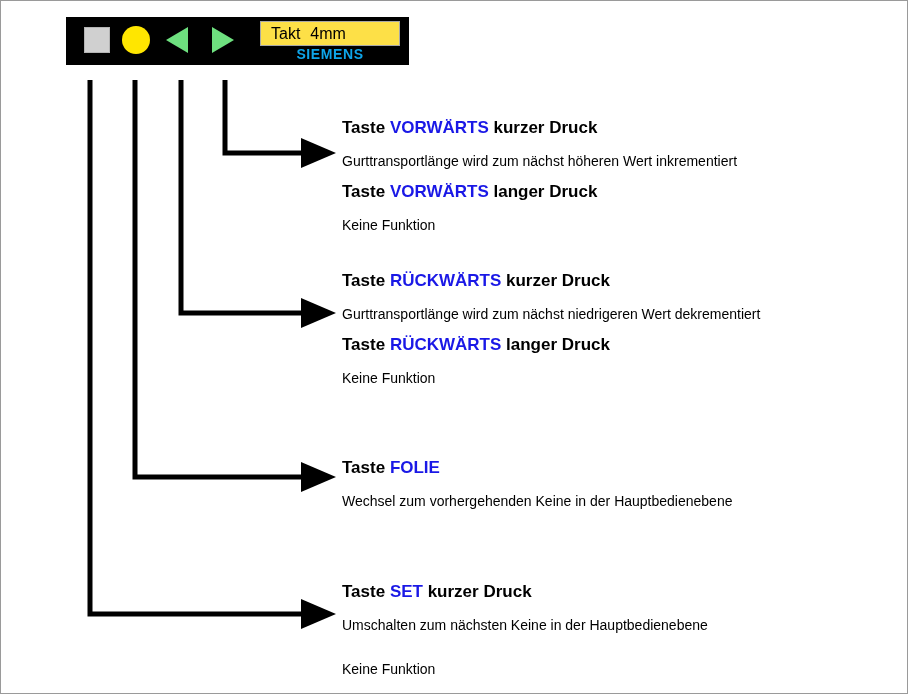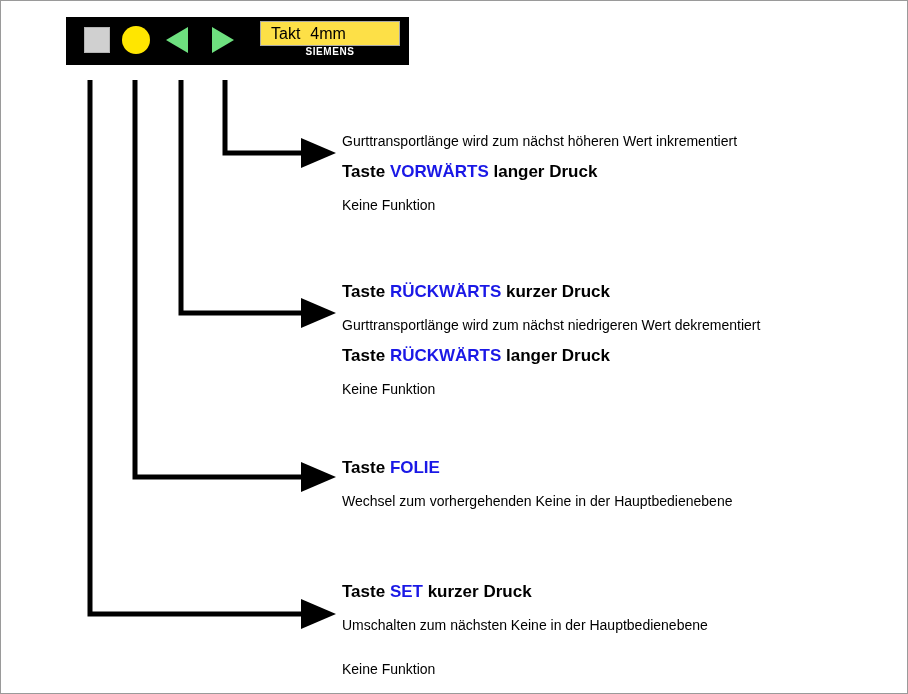--- a/index.html
+++ b/index.html
@@ -88,22 +88,22 @@
   }
   #display-value {
     margin-left: 10px;
   }
   #brand {
     position: absolute;
     left: 194px;
     top: 29px;
     width: 140px;
     text-align: center;
-    color: #ffffff;
-    font-size: 10px;
+    color: #0ea5e9;
+    font-size: 14px;
     font-weight: bold;
     letter-spacing: 0.6px;
   }
 
   
   #wires {
     position: absolute;
     left: 0;
     top: 0;
     width: 908px;
@@ -170,31 +170,34 @@
 
     <path d="M180,79 L180,312 L303,312" fill="none" stroke="#000000" stroke-width="5" marker-end="url(#arrowhead)"></path>
 
     <path d="M134,79 L134,476 L303,476" fill="none" stroke="#000000" stroke-width="5" marker-end="url(#arrowhead)"></path>
 
     <path d="M89,79 L89,613 L303,613" fill="none" stroke="#000000" stroke-width="5" marker-end="url(#arrowhead)"></path>
   </svg>
 
   <div class="block" style="top:117px;">
 
+    <div class="heading">
+      <span>Taste </span><span class="key">VORWÄRTS</span><span> kurzer Druck</span>
+    </div>
     <div class="desc">Gurttransportlänge wird zum nächst höheren Wert inkrementiert</div>
 
     <div class="gap"></div>
 
     <div class="heading">
       <span>Taste </span><span class="key">VORWÄRTS</span><span> langer Druck</span>
     </div>
     <div class="desc">Keine Funktion</div>
   </div>
 
-  <div class="block" style="top:281px;">
+  <div class="block" style="top:270px;">
 
     <div class="heading">
       <span>Taste </span><span class="key">RÜCKWÄRTS</span><span> kurzer Druck</span>
     </div>
     <div class="desc">Gurttransportlänge wird zum nächst niedrigeren Wert dekrementiert</div>
 
     <div class="gap"></div>
 
     <div class="heading">
       <span>Taste </span><span class="key">RÜCKWÄRTS</span><span> langer Druck</span>

